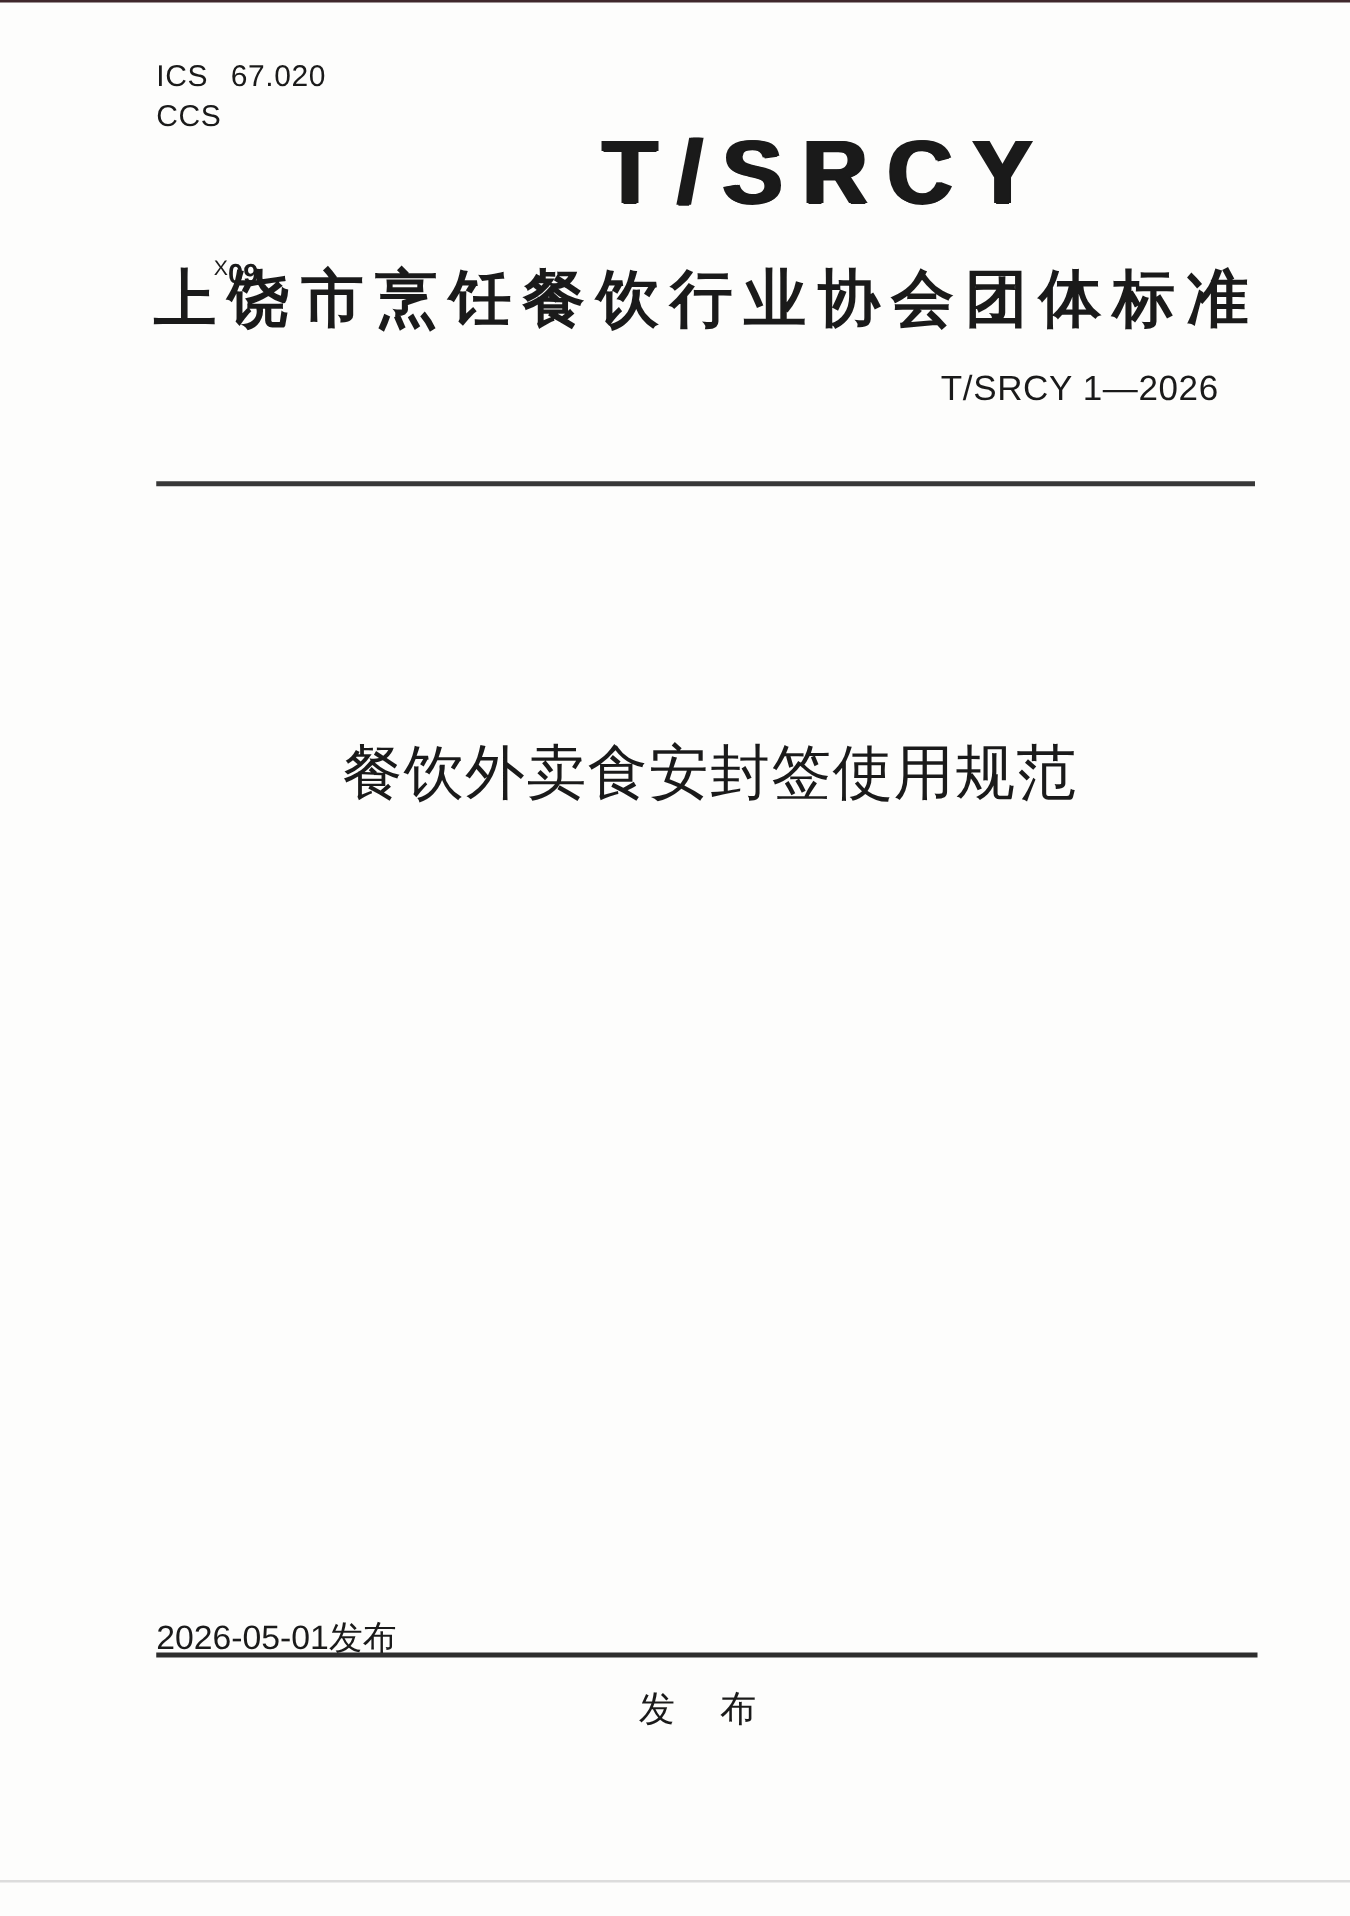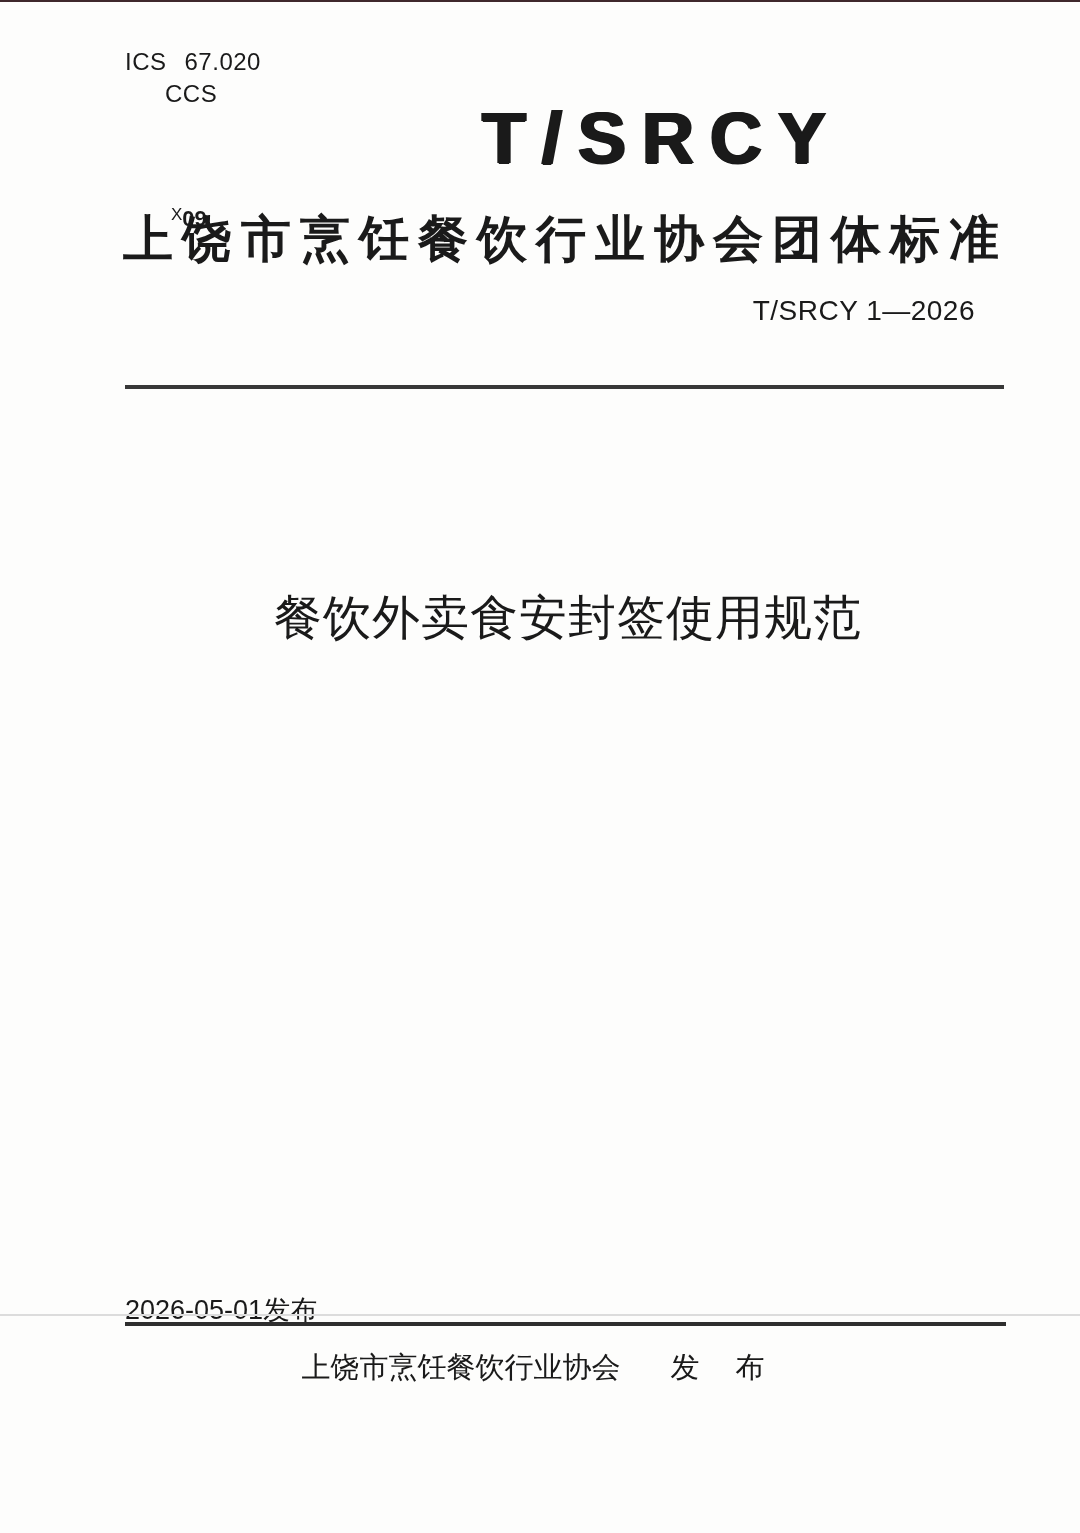--- a/index.html
+++ b/index.html
@@ -8,21 +8,21 @@
     width: 1080px;
     height: 1533px;
     background: #fdfdfc;
     font-family: "Liberation Sans", sans-serif;
     color: #1a1a1a;
     overflow: hidden;
   }
   .page {
     position: relative;
     width: 1080px;
-    height: 1316px;
+    height: 1506px;
   }
   .top-edge {
     position: absolute;
     left: 0; top: 0;
     width: 1080px; height: 2px;
     background: #3f282c;
   }
   .bottom-edge {
     position: absolute;
     left: 0; bottom: 0;
@@ -35,21 +35,20 @@
     font-size: 24px;
     letter-spacing: 0.5px;
     white-space: nowrap;
   }
   .ics-line .ics-value { margin-left: 18px; }
   .ccs-line {
     position: absolute;
     left: 125px; top: 80px;
     font-size: 24px;
     letter-spacing: 0.5px;
-    margin-left: 40px;
   }
   .ccs-code {
     position: absolute;
     left: 171px; top: 205px;
     white-space: nowrap;
     z-index: 3;
   }
   .ccs-code .code-prefix {
     font-size: 17px;
     vertical-align: 8px;
@@ -162,19 +161,18 @@
 
   <div class="dates-row">
     <div>
       <span>2026-05-01</span><span class="date-label">发布</span>
     </div>
   </div>
 
   <div class="footer-rule"></div>
 
   <div class="publisher-row">
-    <span>上饶市烹饪餐饮行业协会</span>
     <span class="publish-action">发 布</span>
   </div>
 
   <div class="bottom-edge"></div>
 
 </div>
 
 </body></html>

